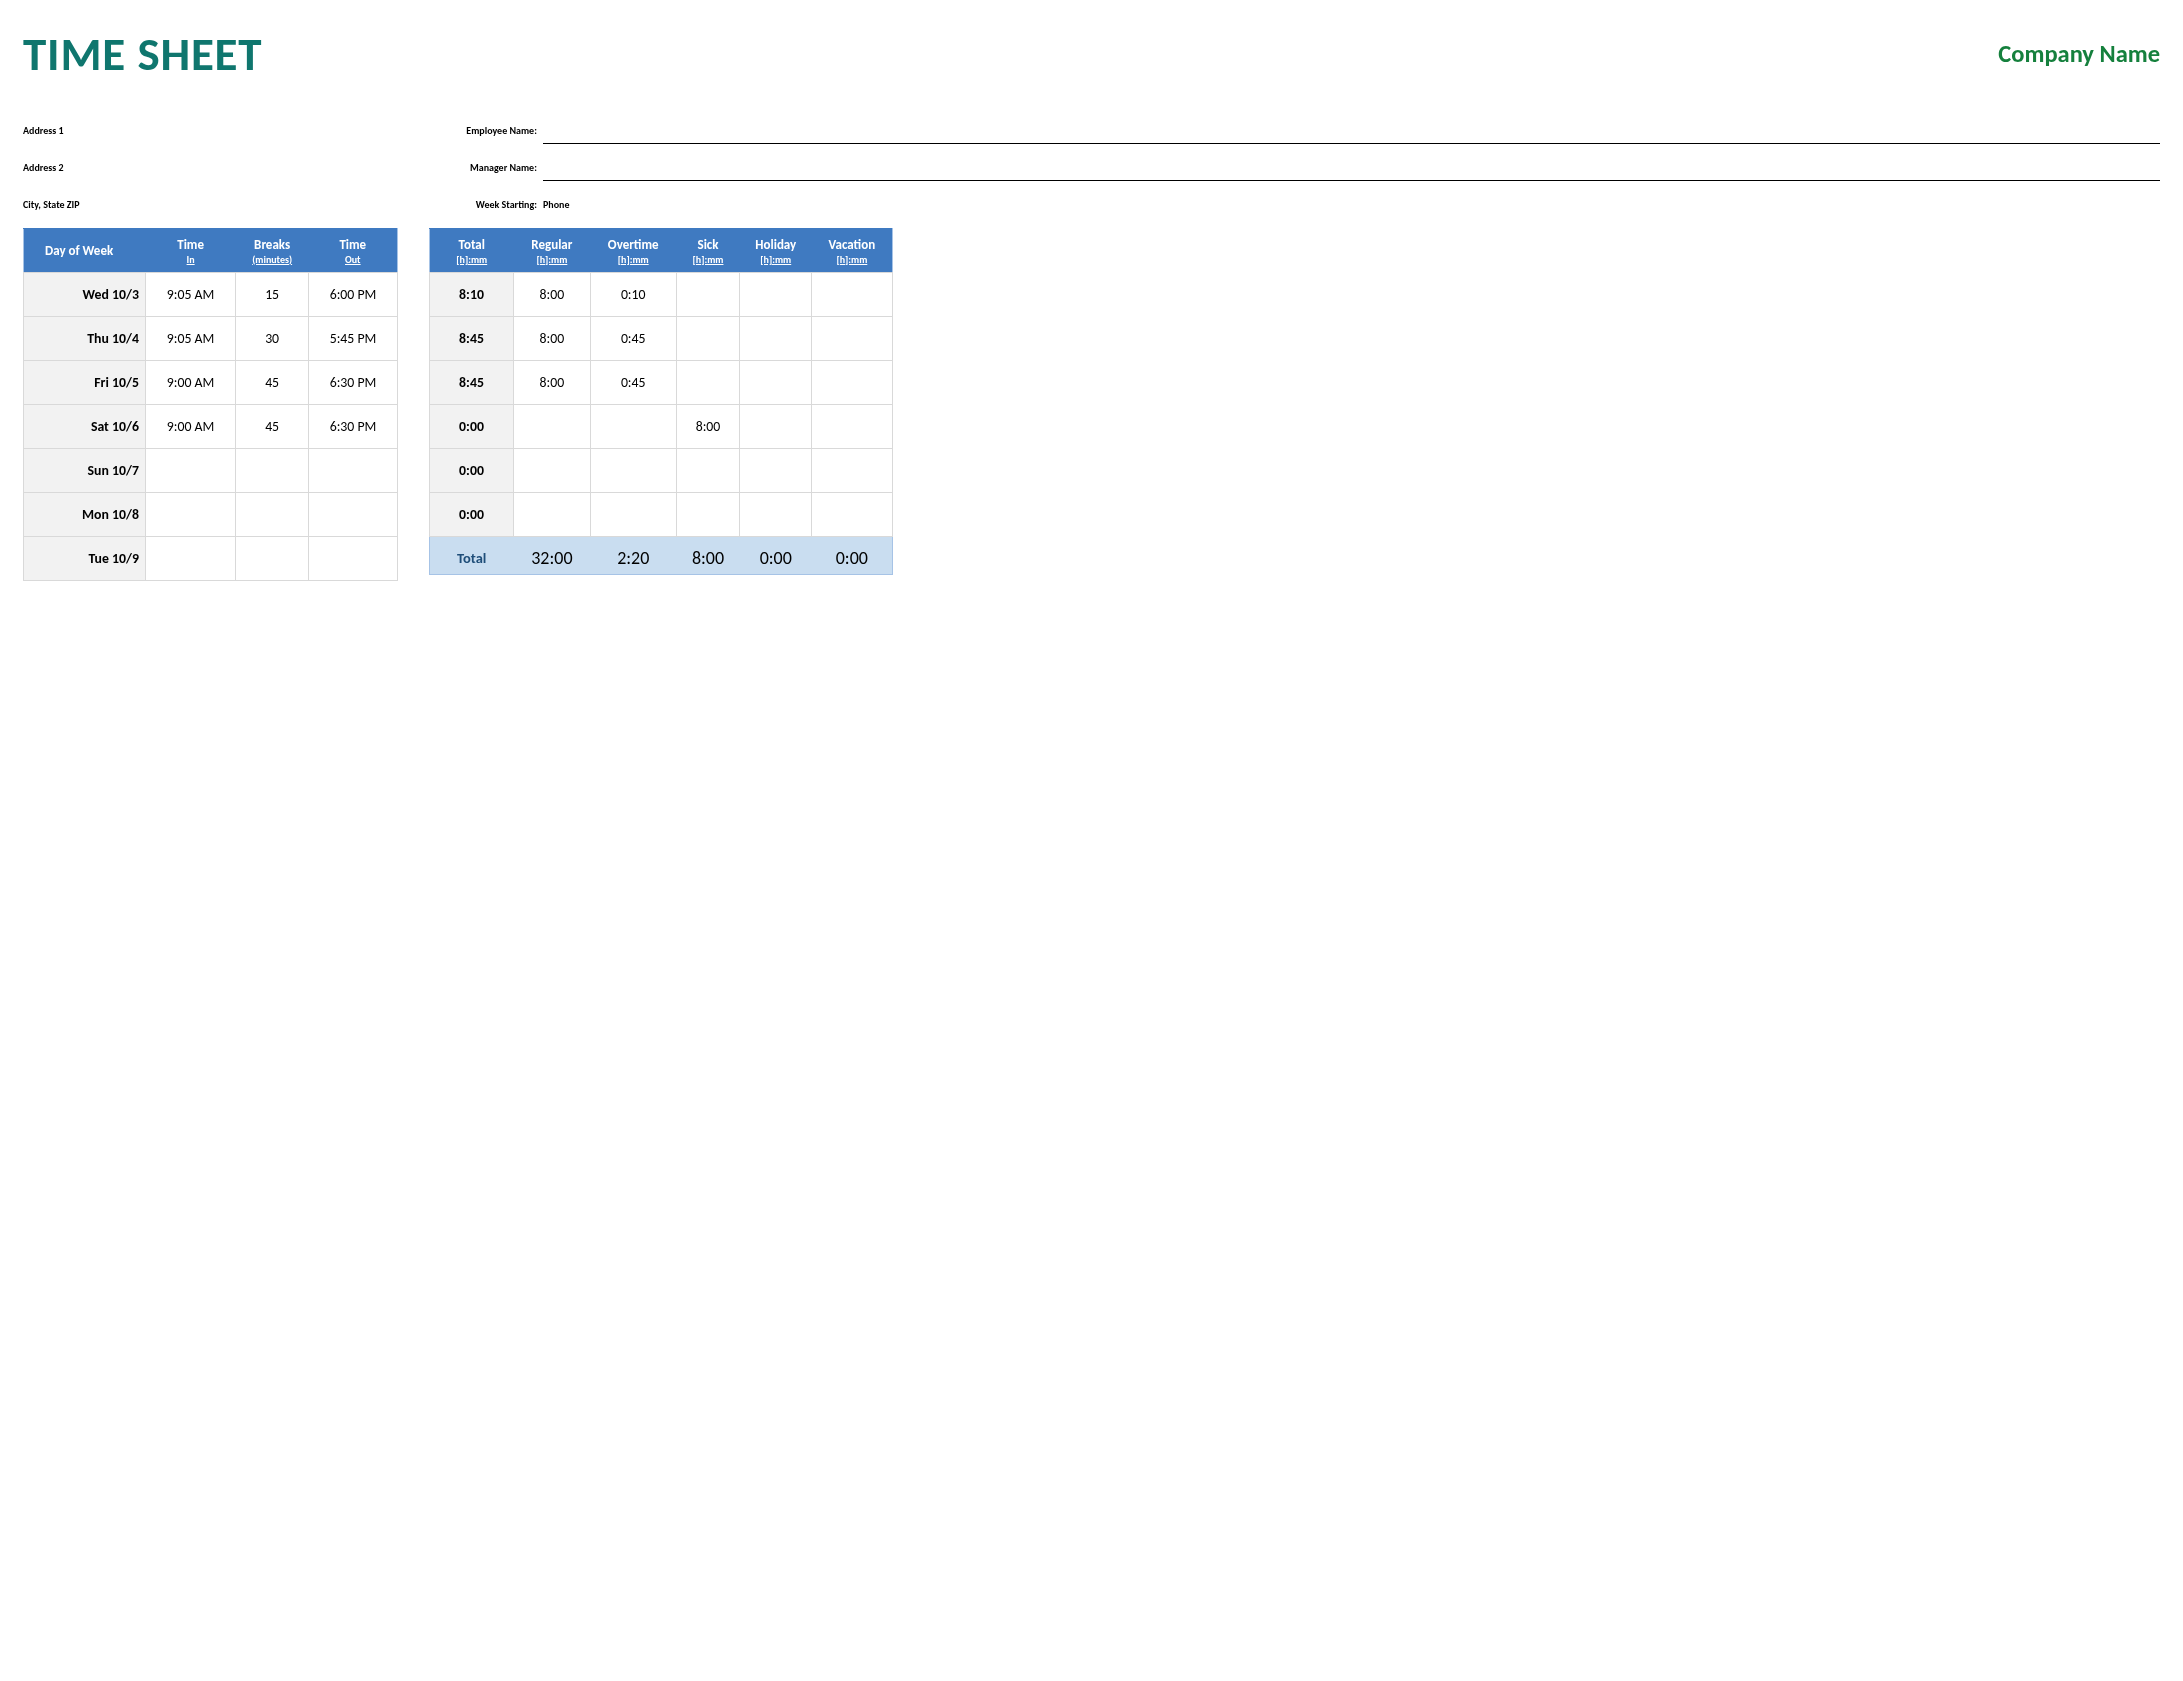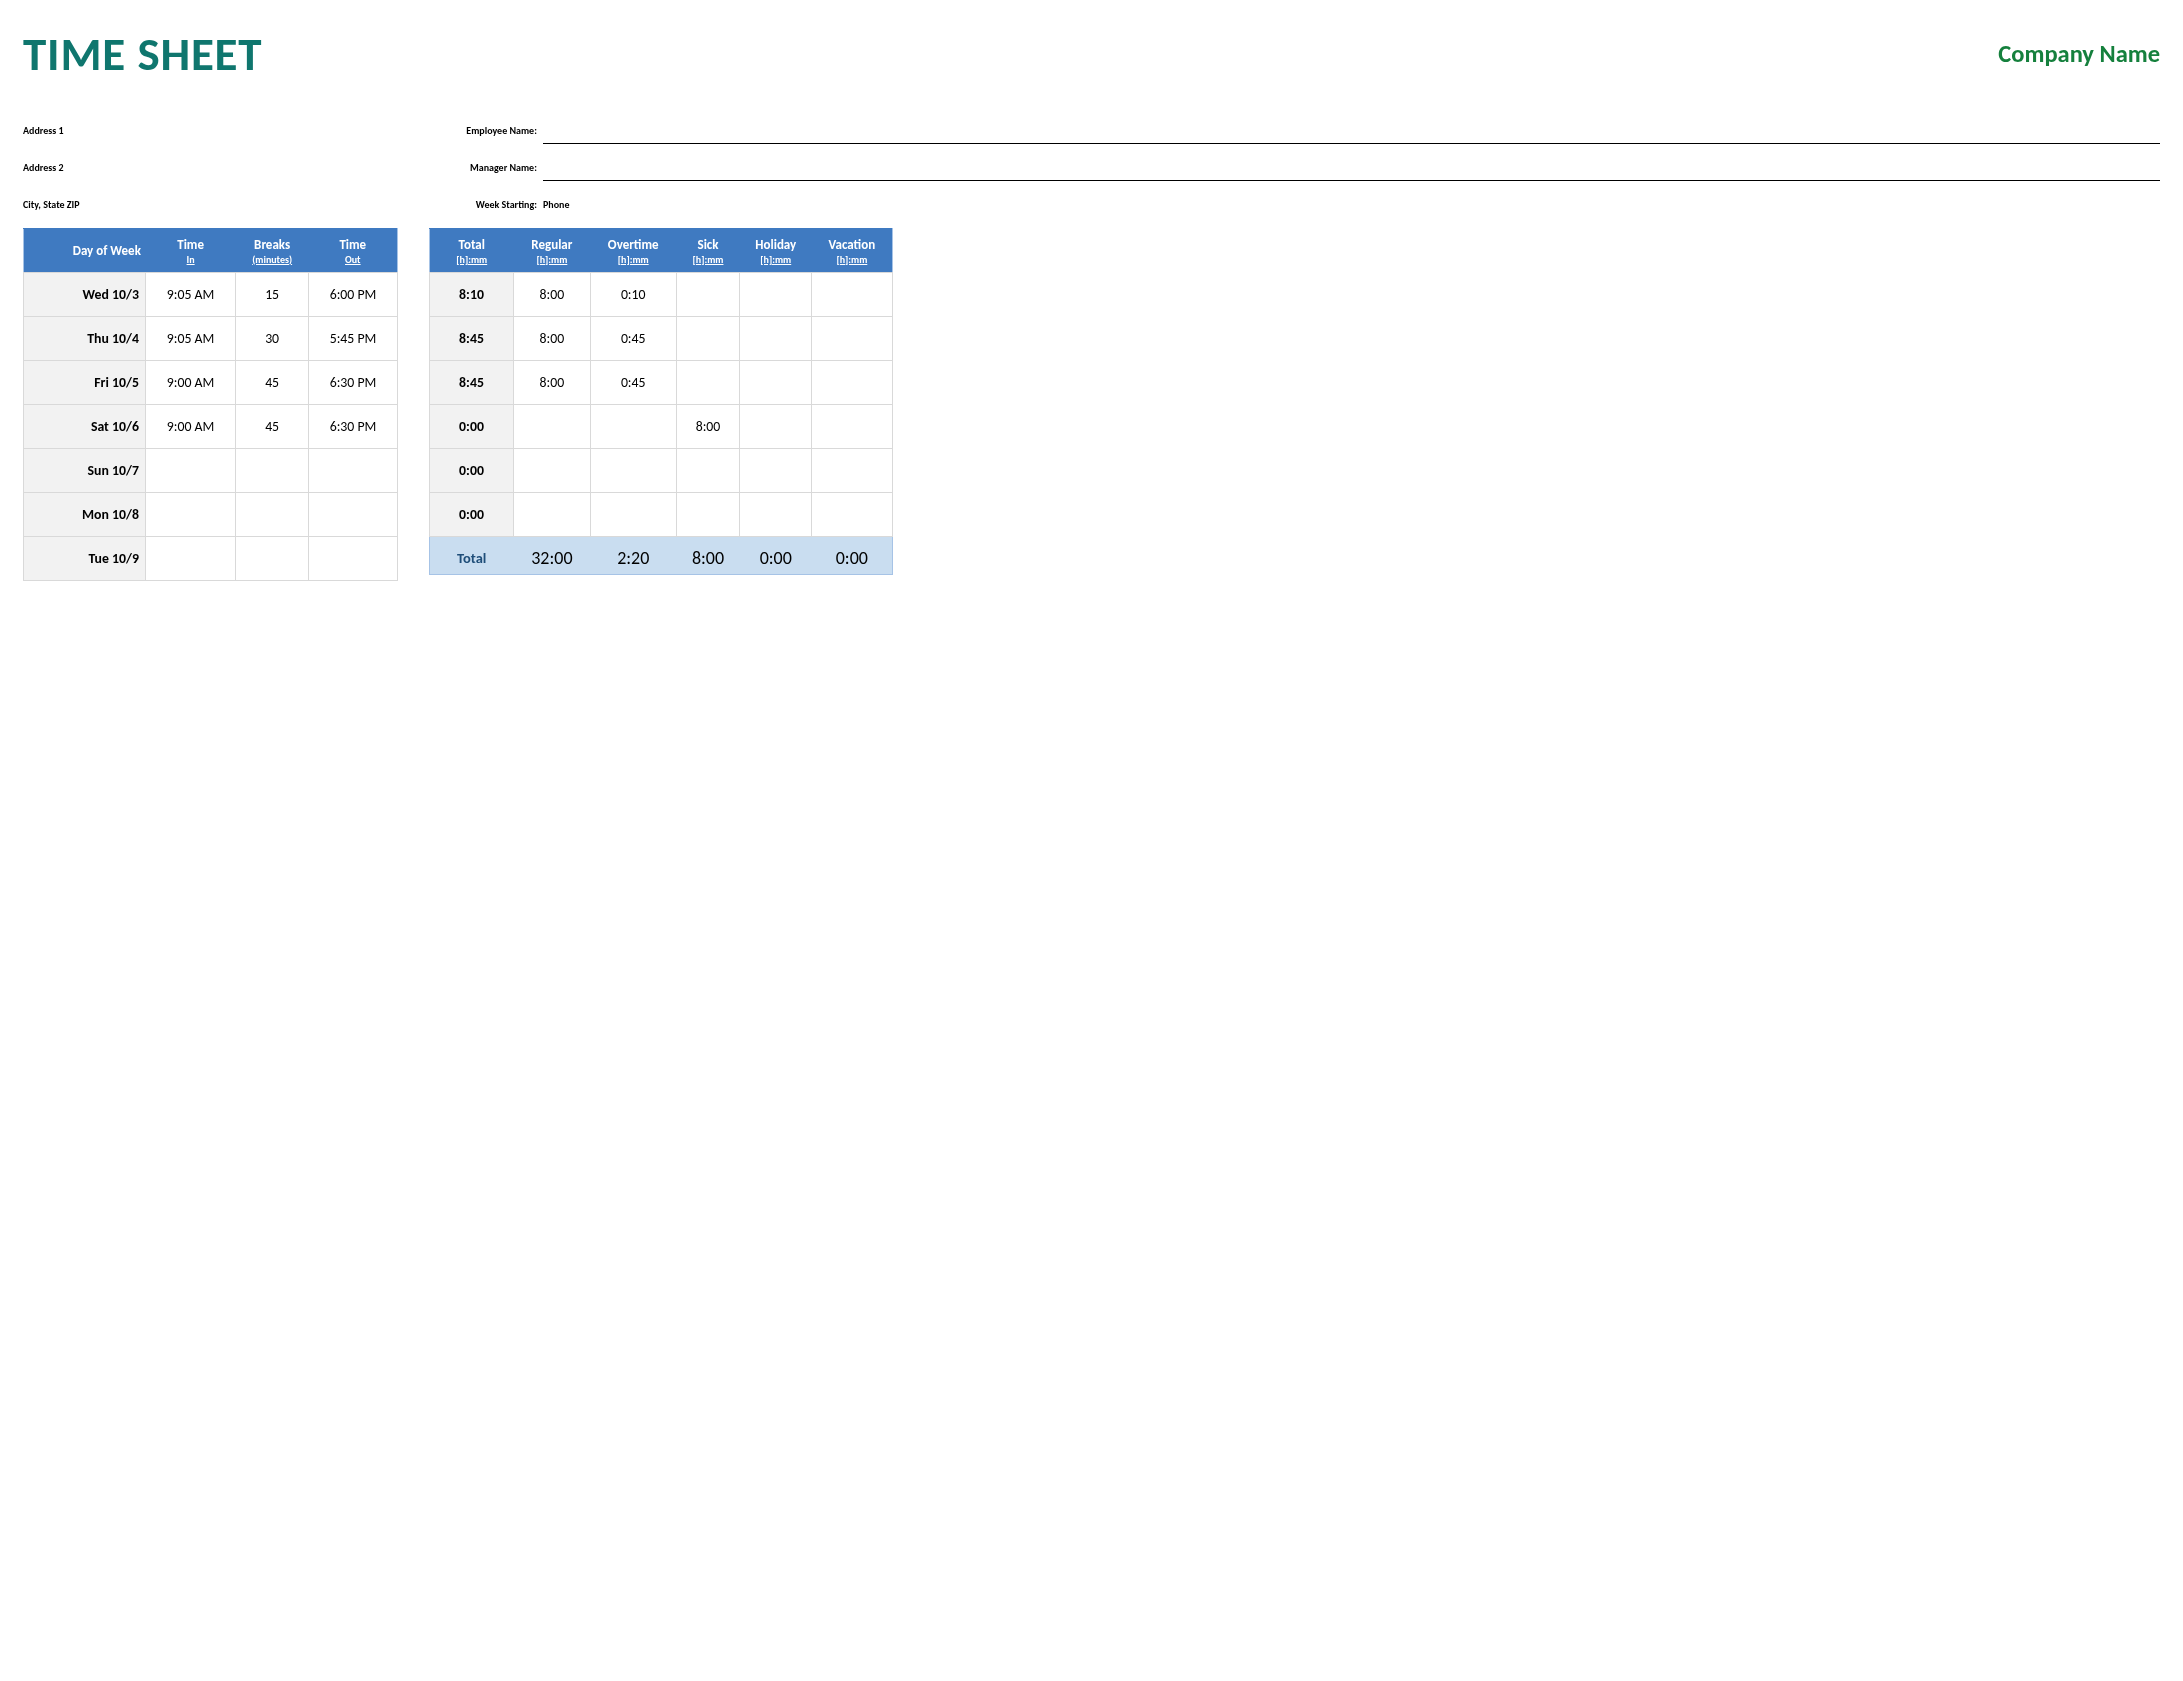--- a/index.html
+++ b/index.html
@@ -79,21 +79,21 @@
     font-size: 13px;
     line-height: 1.2;
   }
   thead th .sub {
     display: block;
     font-size: 10px;
     font-weight: 600;
     margin-top: 1.5px;
     text-decoration: underline;
   }
-  .left-table thead th:first-child { text-align: right; padding-left: 28px; }
+  .left-table thead th:first-child { text-align: left; padding-left: 21px; }
   tbody td {
     border: 0.8px solid #d9d9d9;
     padding: 0 6.1px;
     height: 44px;
     text-align: center;
     vertical-align: middle;
     background: #fff;
   }
   .daycell {
     background: #f2f2f2 !important;

